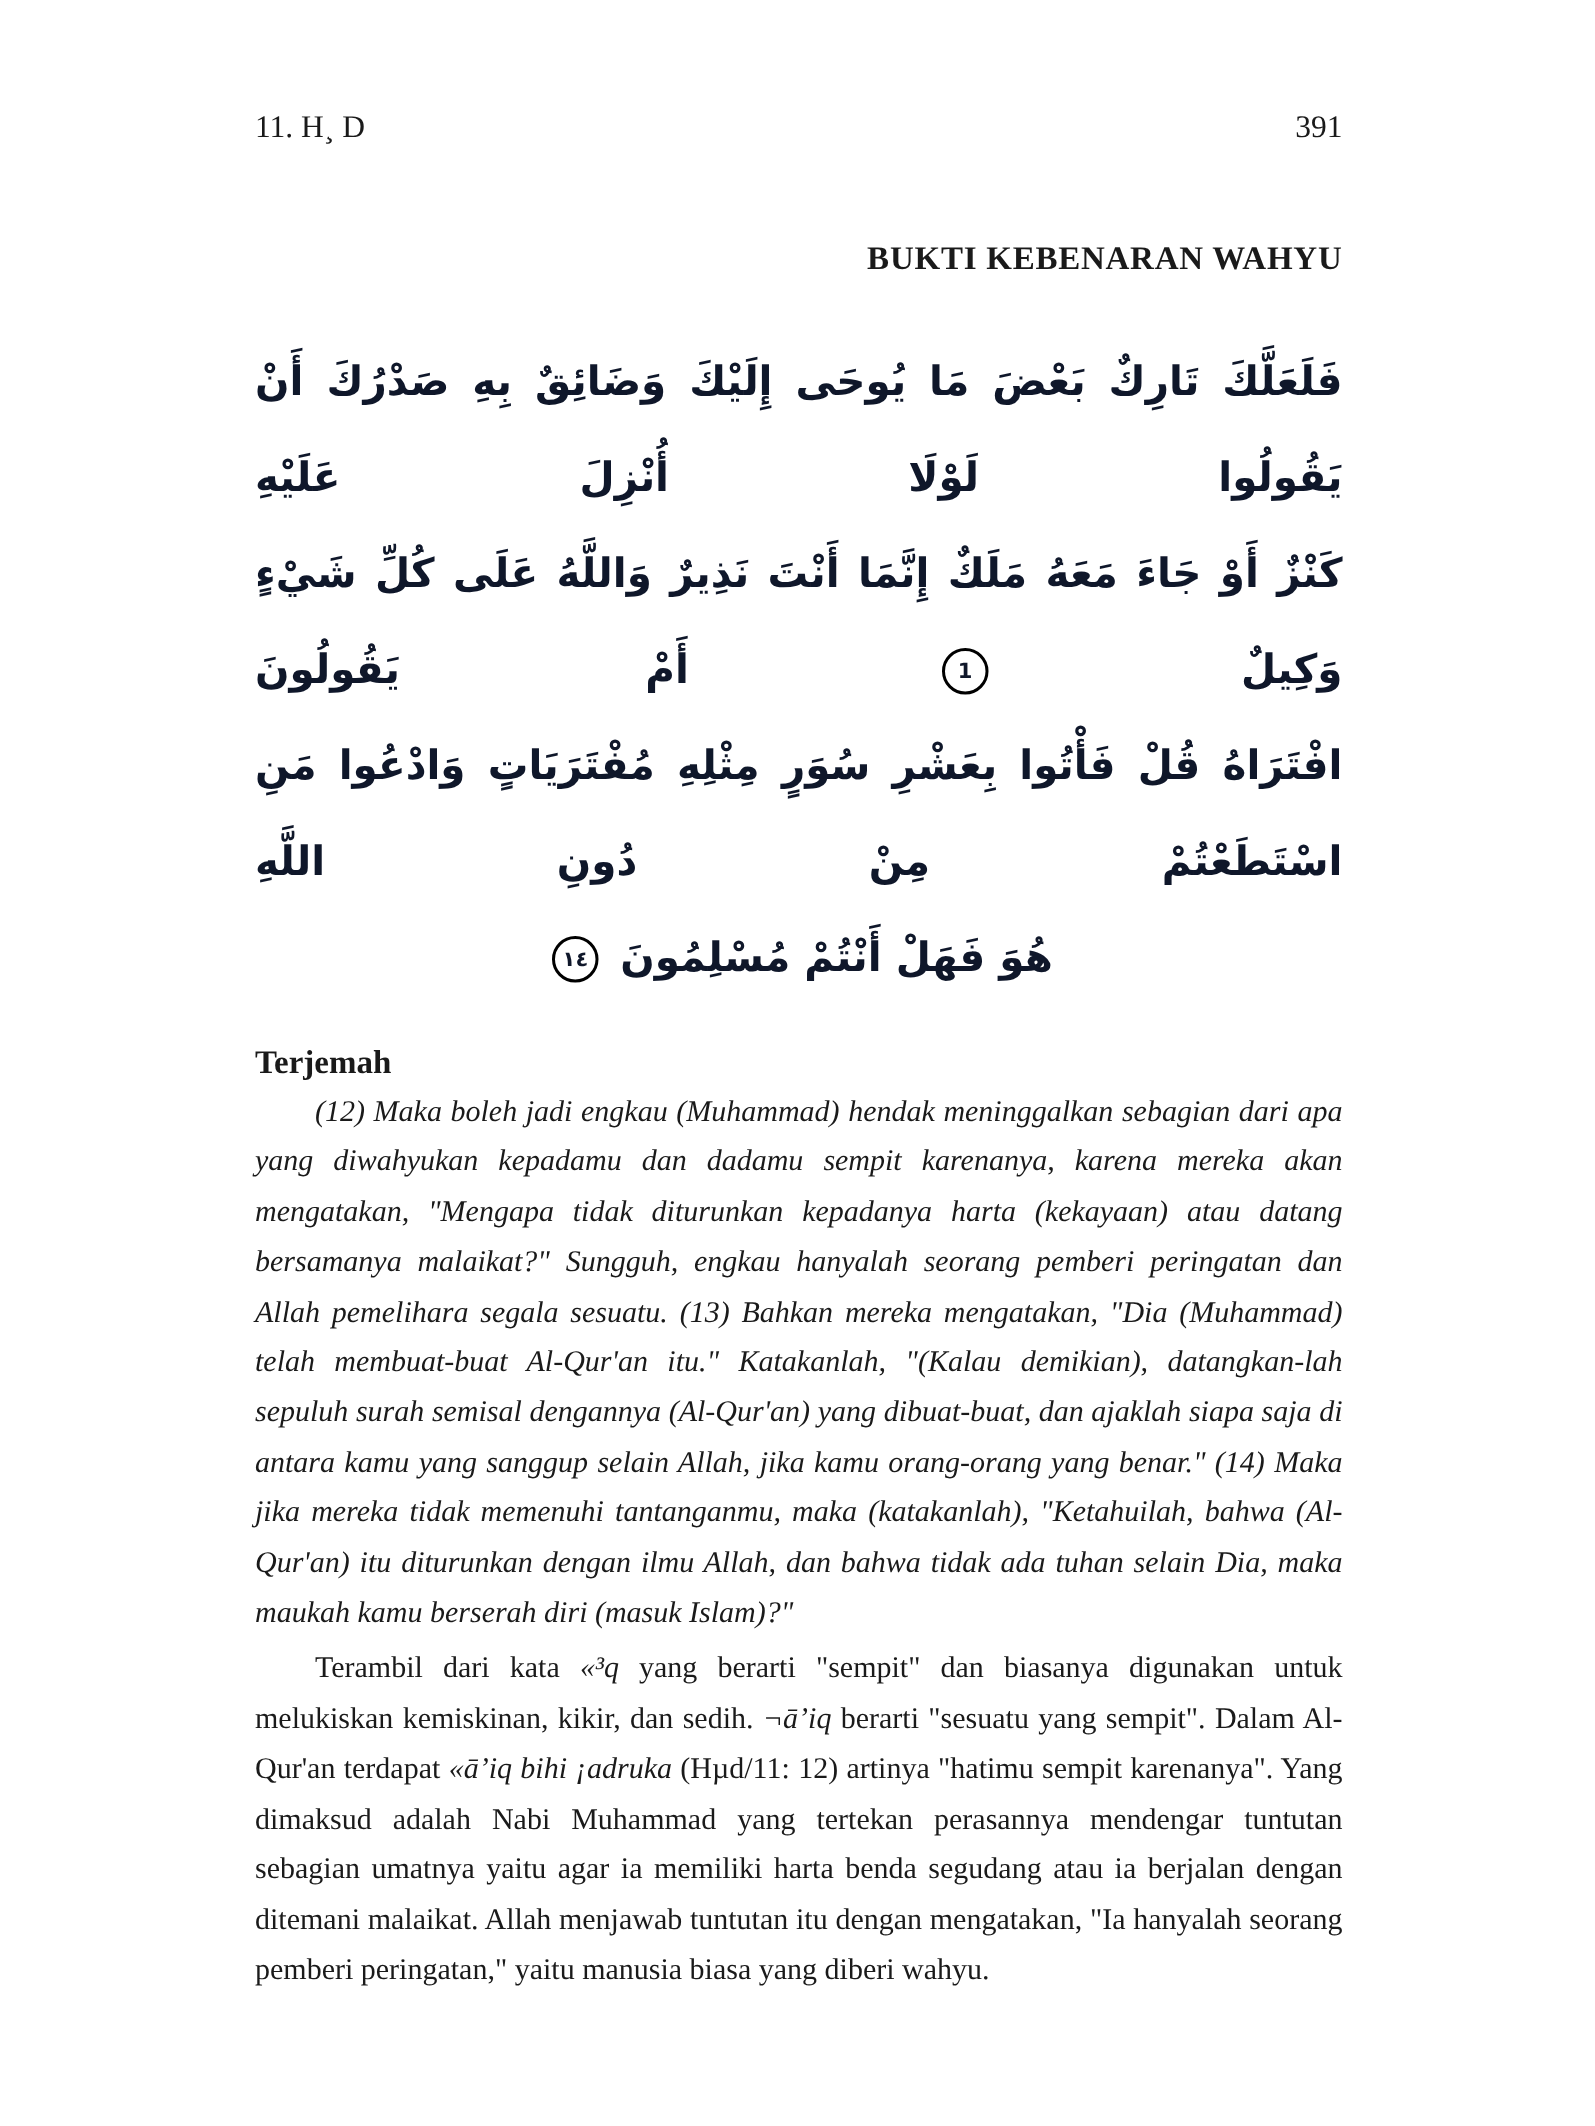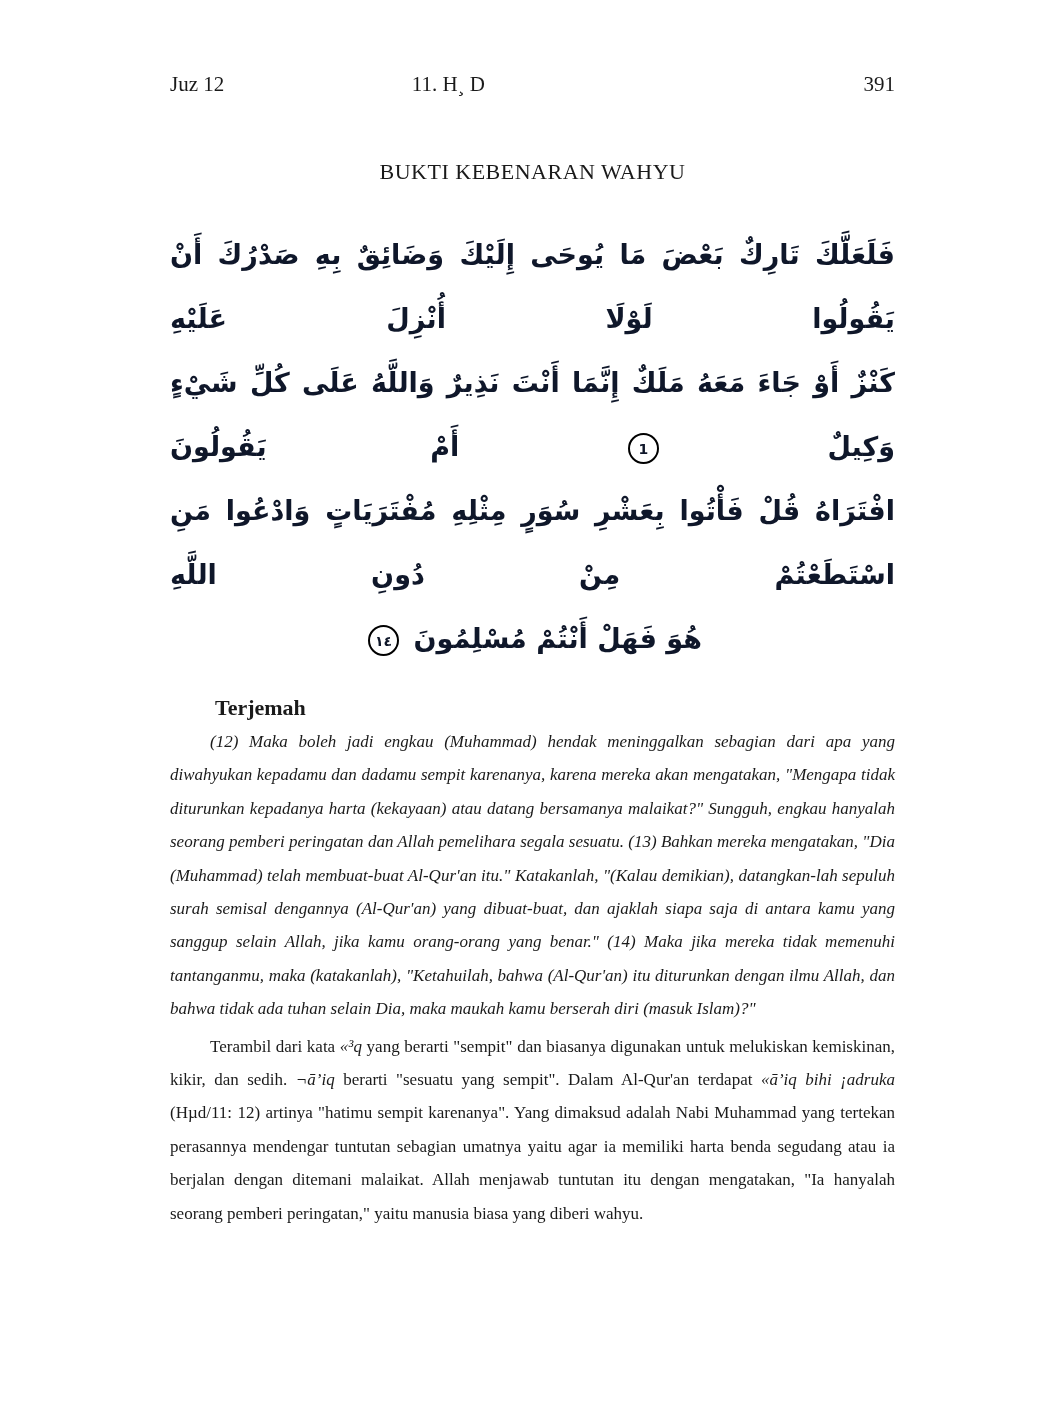--- a/index.html
+++ b/index.html
@@ -18,22 +18,22 @@
     display:flex;align-items:baseline;
     font-size:21px;
   }
   .rh-left{flex:1;text-align:left;}
   .rh-center{flex:1;text-align:left;}
   .rh-right{flex:1;text-align:right;}
 
   
   .chapter-title{
     margin-top:62px;
-    text-align:center;
-    font-weight:normal;
+    text-align:right;
+    font-weight:bold;
     font-size:22px;
     letter-spacing:.5px;
   }
 
   
   .quran-block{
     margin-top:38px;
     direction:rtl;
     font-family:"DejaVu Sans", sans-serif;
     font-weight:bold;
@@ -62,26 +62,26 @@
     margin:0 5px;
     font-weight:bold;
   }
 
   
   .section-heading{
     font-weight:bold;
     font-size:22px;
     margin:0;
   }
-  .terjemah-heading{margin-top:24px;margin-left:45px;}
+  .terjemah-heading{margin-top:24px;}
 
   
   .body-par{
     margin:4px 0 0 0;
-    font-size:17px;
+    font-size:20px;
     line-height:33.4px;
     text-align:justify;
     text-indent:40px;
   }
   .italic{font-style:italic;}
 
   
   .kosakata-line{
     margin-top:42px;
     font-size:22px;
@@ -97,21 +97,20 @@
   }
   .kosakata-line .ref{font-size:21.5px;}
   .kosakata-par .seg-italic{font-style:italic;}
 </style>
 </head>
 <body>
 
 <div class="page">
 
   <div class="running-header">
-    <span class="rh-left">Juz 12</span>
     <span class="rh-center">11. H¸ D</span>
     <span class="rh-right">391</span>
   </div>
 
   <div class="chapter-title">BUKTI KEBENARAN WAHYU</div>
 
   <div class="quran-block">
     <div class="quran-line">
       <span>فَلَعَلَّكَ تَارِكٌ بَعْضَ مَا يُوحَى إِلَيْكَ وَضَائِقٌ بِهِ صَدْرُكَ أَنْ يَقُولُوا لَوْلَا أُنْزِلَ عَلَيْهِ</span>
     </div>

